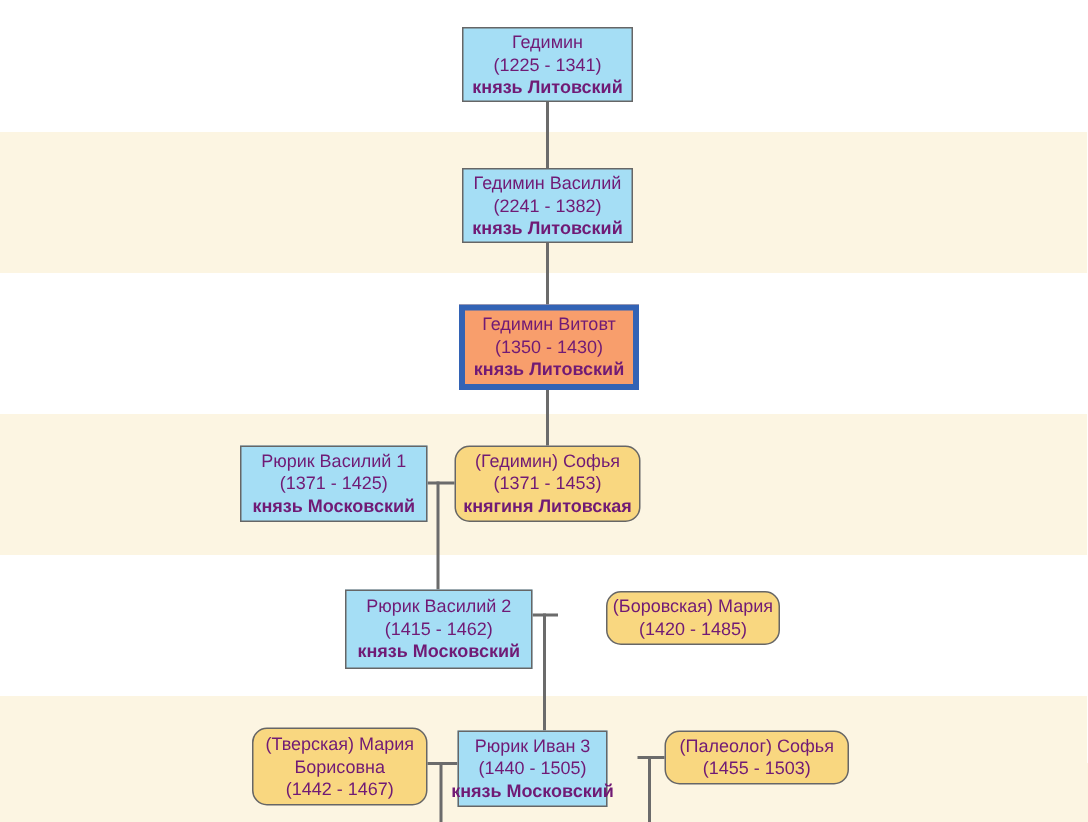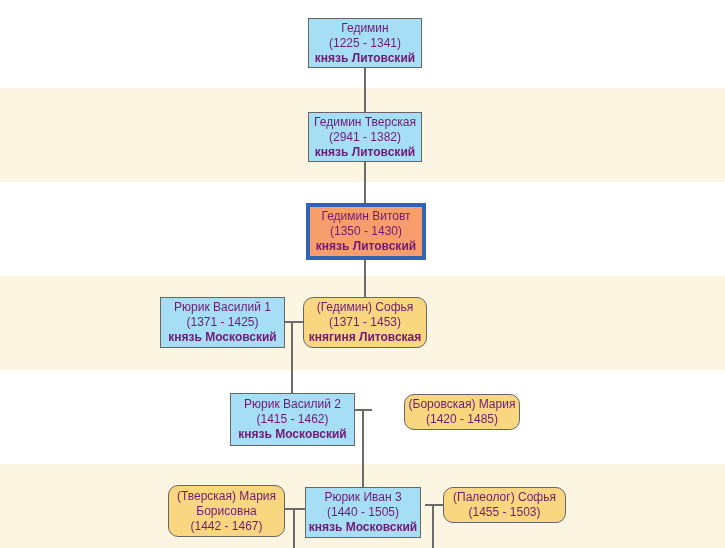--- a/index.html
+++ b/index.html
@@ -68,22 +68,22 @@
     <div class="connector" style="left: 285px; top: 508px; width: 20px; height: 2px;"></div>
     <div class="connector" style="left: 293px; top: 508px; width: 2px; height: 40px;"></div>
     <div class="connector" style="left: 425px; top: 504px; width: 18px; height: 2px;"></div>
     <div class="connector" style="left: 432px; top: 504px; width: 2px; height: 44px;"></div>
     <div class="person male" style="left: 308px; top: 18px; width: 114px; height: 50px;">
       <span>Гедимин</span>
       <span>(1225 - 1341)</span>
       <span class="title">князь Литовский</span>
     </div>
     <div class="person male" style="left: 308px; top: 112px; width: 114px; height: 50px;">
-      <span>Гедимин Тверская</span>
-      <span>(2941 - 1382)</span>
+      <span>Гедимин Василий</span>
+      <span>(2241 - 1382)</span>
       <span class="title">князь Литовский</span>
     </div>
     <div class="person male selected" style="left: 306px; top: 203px; width: 120px; height: 57px;">
       <span>Гедимин Витовт</span>
       <span>(1350 - 1430)</span>
       <span class="title">князь Литовский</span>
     </div>
     <div class="person male" style="left: 160px; top: 297px; width: 125px; height: 51px;">
       <span>Рюрик Василий 1</span>
       <span>(1371 - 1425)</span>
@@ -101,21 +101,21 @@
     </div>
     <div class="person female" style="left: 372px; top: 394px; width: 116px; height: 36px; margin-left: 32px;">
       <span>(Боровская) Мария</span>
       <span>(1420 - 1485)</span>
     </div>
     <div class="person female" style="left: 168px; top: 485px; width: 117px; height: 52px;">
       <span>(Тверская) Мария</span>
       <span>Борисовна</span>
       <span>(1442 - 1467)</span>
     </div>
-    <div class="person male" style="left: 305px; top: 487px; width: 116px; height: 51px;">
+    <div class="person male" style="left: 305px; top: 487px; width: 100px; height: 51px;">
       <span>Рюрик Иван 3</span>
       <span>(1440 - 1505)</span>
       <span class="title">князь Московский</span>
     </div>
     <div class="person female" style="left: 443px; top: 487px; width: 123px; height: 36px;">
       <span>(Палеолог) Софья</span>
       <span>(1455 - 1503)</span>
     </div>
   </div>
 

